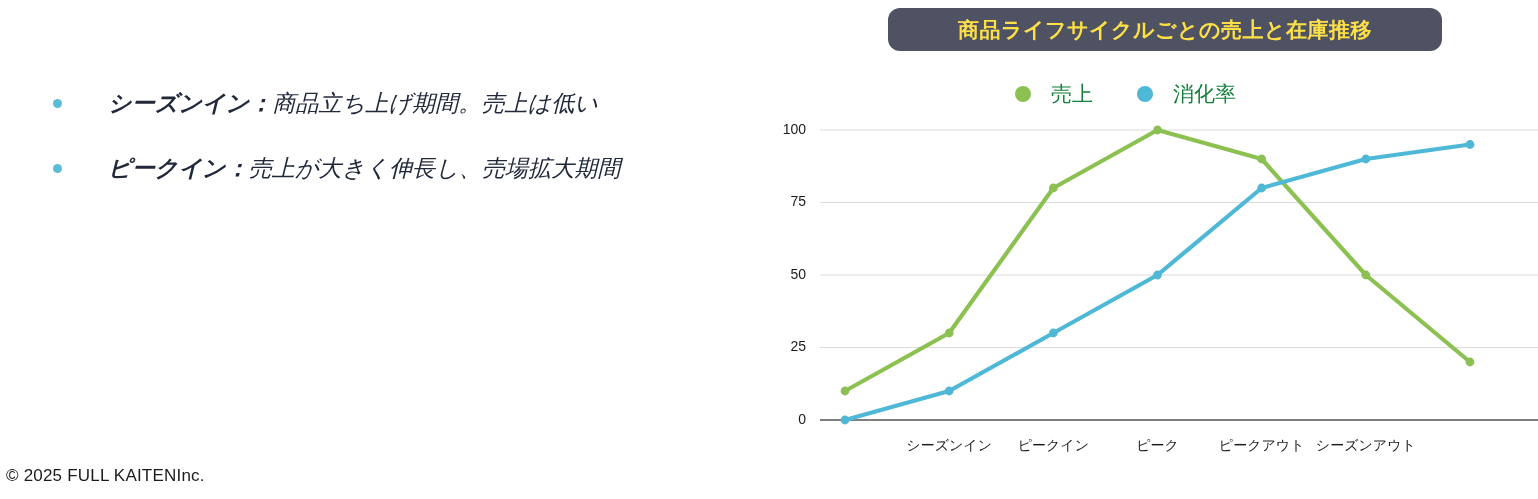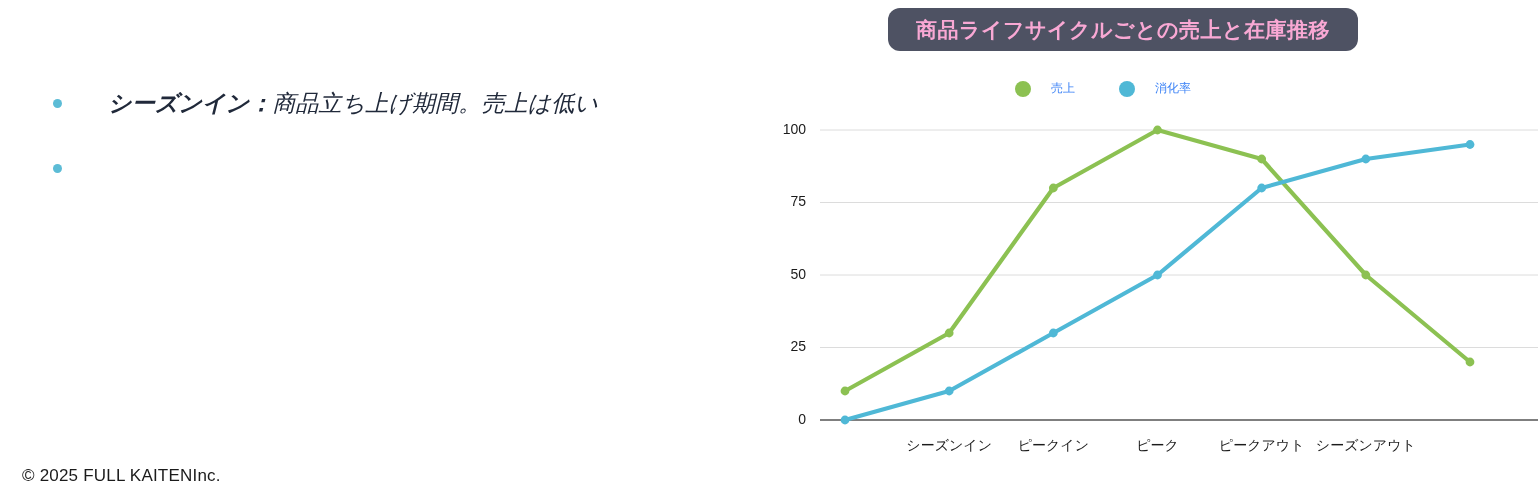--- a/index.html
+++ b/index.html
@@ -57,44 +57,44 @@
   }
   .bullet-term {
     font-weight: bold;
   }
   .bullet-desc {
     font-weight: normal;
   }
 
   #footer-copyright {
     position: absolute;
-    left: 22px;
+    left: 6px;
     top: 466px;
     font-size: 17px;
     color: #1b1b1b;
     letter-spacing: 0.2px;
   }
 
   
   #chart-panel {
     position: absolute;
     left: 760px;
     top: 0;
     width: 778px;
     height: 499px;
   }
   #chart-title-badge {
     position: absolute;
     left: 128px;
     top: 8px;
-    width: 470px;
+    width: 554px;
     height: 43px;
     background: #4e5263;
     border-radius: 12px;
-    color: #f9a8d4;
+    color: #fde047;
     font-size: 21px;
     font-weight: bold;
     display: flex;
     align-items: center;
     justify-content: center;
     letter-spacing: 0.5px;
   }
 
   #chart-legend {
     position: absolute;
@@ -108,22 +108,22 @@
     display: flex;
     align-items: center;
     gap: 20px;
   }
   .legend-swatch {
     width: 16px;
     height: 16px;
     border-radius: 50%;
   }
   .legend-label {
-    font-size: 12px;
-    color: #3b82f6;
+    font-size: 21px;
+    color: #15803d;
   }
 
   #plot-wrap {
     position: absolute;
     left: 0;
     top: 0;
     width: 778px;
     height: 499px;
   }
   #plot-svg {
@@ -151,20 +151,21 @@
 
 <div id="left-panel">
 
   <ul id="bullet-list">
       <li class="bullet-row">
         <span class="bullet-dot" style="background: rgb(92, 188, 214);"></span>
         <span class="bullet-text"><span class="bullet-term">シーズンイン：</span><span class="bullet-desc">商品立ち上げ期間。売上は低い</span></span>
       </li>
       <li class="bullet-row">
         <span class="bullet-dot" style="background: rgb(92, 188, 214);"></span>
+        <span class="bullet-text"><span class="bullet-term">ピークイン：</span><span class="bullet-desc">売上が大きく伸長し、売場拡大期間</span></span>
       </li>
     </ul>
 
   <div id="footer-copyright">© 2025 FULL KAITENInc.</div>
 </div>
 
 <div id="chart-panel">
 
   <div id="chart-title-badge">商品ライフサイクルごとの売上と在庫推移</div>
 

